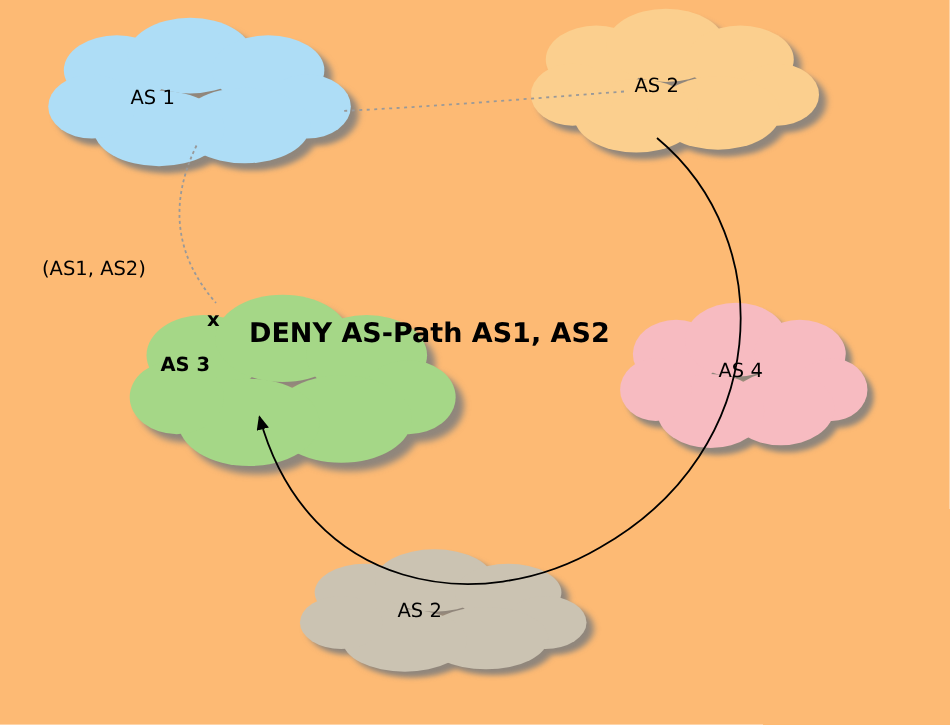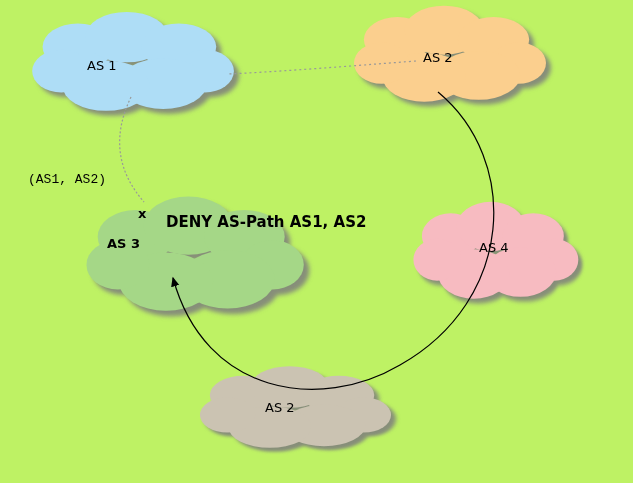--- a/index.html
+++ b/index.html
@@ -1,33 +1,33 @@
 <!DOCTYPE html>
 <html><head>
 <meta charset="utf-8">
 <style>
   html, body { margin: 0; padding: 0; }
   body {
     width: 633px; height: 483px;
     background: #ffffff;
     font-family: "DejaVu Sans", "Liberation Sans", sans-serif;
   }
-  .stage { position: relative; width: 633px; height: 483px; overflow: hidden; background: #bef264; text-align: center; }
+  .stage { position: relative; width: 633px; height: 483px; overflow: hidden; background: #fdba74; text-align: center; }
   .stage svg { position: absolute; left: 0; top: 0; }
   .cloud { filter: drop-shadow(5px 5px 2px rgba(125,125,125,0.85)); }
   .label {
     position: absolute;
     color: #000;
     font-size: 13px;
     white-space: nowrap;
   }
   .policy {
     position: absolute;
     font-weight: bold;
-    font-size: 15px;
+    font-size: 18px;
     line-height: 25px;
     color: #000;
     white-space: nowrap;
   }
   .reject-mark {
     position: absolute;
     font-weight: bold;
     font-size: 13px;
     color: #000;
   }
@@ -65,21 +65,21 @@
 
     <path d="M 438 92 C 520 160 515 300 400 365 C 320 412 205 395 173 278" fill="none" stroke-width="1.2" marker-end="url(#arrowhead)" stroke="#000000"></path>
   </svg>
 
   <div class="label" style="left:87px;  top:58px;">AS 1</div>
   <div class="label" style="left:423px; top:50px;">AS 2</div>
   <div class="label" style="left:107px; top:236px;font-weight:bold;">AS 3</div>
   <div class="label" style="left:479px; top:240px;">AS 4</div>
   <div class="label" style="left:265px; top:400px;">AS 2</div>
 
-  <div class="label" style="left:28px; top:172px;font-family:Liberation Mono, monospace;">(AS1, AS2)</div>
+  <div class="label" style="left:28px; top:172px;">(AS1, AS2)</div>
 
   <div class="reject-mark" style="left:138px; top:206px;">x</div>
 
   <div class="policy" style="left:166px; top:210px;">
     <div>DENY AS-Path AS1, AS2</div>
   </div>
 
 </div>
 
 </body></html>

